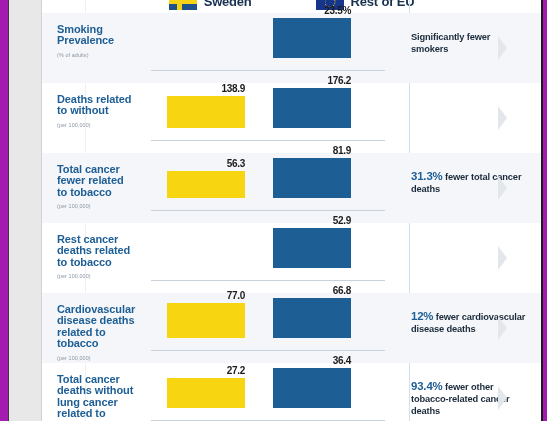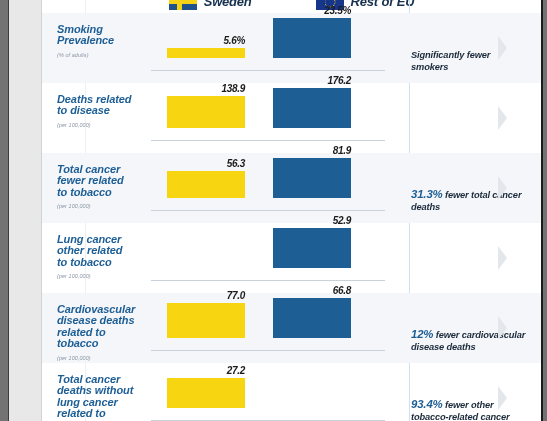--- a/index.html
+++ b/index.html
@@ -3,21 +3,21 @@
 <meta charset="utf-8">
 <style>
   * { box-sizing: border-box; margin: 0; padding: 0; }
   html, body {
     width: 547px; height: 421px;
     overflow: hidden;
     background: #ffffff;
     font-family: "Liberation Sans", sans-serif;
   }
 
-  #root { position: relative; width: 547px; height: 421px; background:#737373;font-style:italic; }
+  #root { position: relative; width: 547px; height: 421px; background:#a21caf; }
 
   
   .win-edge-left   { position:absolute; left:8px;  top:0; width:1px;  height:421px; background:#3c3c3c; }
   .win-edge-right  { position:absolute; left:541px;top:0; width:2px;  height:421px; background:#1b1b1b; }
   .gutter          { position:absolute; left:9px;  top:0; width:33px; height:421px; background:#e8e8e8; }
   .gutter-edge     { position:absolute; left:41px; top:0; width:1px;  height:421px; background:#d2d2d2; }
   .page-left-rule  { position:absolute; left:85px; top:0; width:1px;  height:421px; background:#f0f0f0; }
 
   
   .page { position:absolute; left:42px; top:0; width:499px; height:421px; background:#ffffff; }
@@ -90,21 +90,21 @@
 
   
   .v-divider { position:absolute; left:367px; top:0; width:1.2px; height:421px; background:#cfe0ee; }
 
   
   .cell-takeaway {
     width:146px; flex:none; padding:17px 12px 0 16px;
   }
   .take-text {
     font-size:9.3px; font-weight:bold; color:#1b2a3a;
-    line-height:12.2px; letter-spacing:-0.15px;margin-top:18px;
+    line-height:12.2px; letter-spacing:-0.15px;
   }
   .take-pct { color:#1d5e95; font-size:11.4px; }
 </style>
 </head>
 <body>
 
 <div id="root">
 
   <div class="win-edge-left"></div>
   <div class="gutter"></div>
@@ -131,37 +131,33 @@
     <div class="v-divider"></div>
 
     <div class="rows" id="rows">
         <div class="row alt">
           <div class="cell-label">
             <div class="label-title">Smoking Prevalence</div>
             <div class="label-sub">(% of adults)</div>
           </div>
           <div class="cell-chart">
             <div class="baseline"></div>
-            <div class="bar-group se">
-              <div class="bar-value">5.6%</div>
-              <div class="bar se" style="height: 10px;"></div>
-            </div>
             <div class="bar-group eu">
               <div class="bar-value">23.5%</div>
               <div class="bar eu" style="height: 40px;"></div>
             </div>
             <div class="chevron"></div>
           </div>
           <div class="cell-takeaway">
             <div class="take-text"><span class="take-pct"></span><span>Significantly fewer smokers</span></div>
           </div>
         </div>
         <div class="row">
           <div class="cell-label">
-            <div class="label-title">Deaths related to disease</div>
+            <div class="label-title">Deaths related to without</div>
             <div class="label-sub">(per 100,000)</div>
           </div>
           <div class="cell-chart">
             <div class="baseline"></div>
             <div class="bar-group se">
               <div class="bar-value">138.9</div>
               <div class="bar se" style="height: 32px;"></div>
             </div>
             <div class="bar-group eu">
               <div class="bar-value">176.2</div>
@@ -186,21 +182,21 @@
               <div class="bar eu" style="height: 40px;"></div>
             </div>
             <div class="chevron"></div>
           </div>
           <div class="cell-takeaway">
             <div class="take-text"><span class="take-pct">31.3%</span><span> fewer total cancer deaths</span></div>
           </div>
         </div>
         <div class="row">
           <div class="cell-label">
-            <div class="label-title">Lung cancer other related to tobacco</div>
+            <div class="label-title">Rest cancer deaths related to tobacco</div>
             <div class="label-sub">(per 100,000)</div>
           </div>
           <div class="cell-chart">
             <div class="baseline"></div>
             <div class="bar-group eu">
               <div class="bar-value">52.9</div>
               <div class="bar eu" style="height: 40px;"></div>
             </div>
             <div class="chevron"></div>
           </div>
@@ -229,20 +225,24 @@
         <div class="row">
           <div class="cell-label">
             <div class="label-title">Total cancer deaths without lung cancer related to tobacco</div>
           </div>
           <div class="cell-chart">
             <div class="baseline"></div>
             <div class="bar-group se">
               <div class="bar-value">27.2</div>
               <div class="bar se" style="height: 30px;"></div>
             </div>
+            <div class="bar-group eu">
+              <div class="bar-value">36.4</div>
+              <div class="bar eu" style="height: 40px;"></div>
+            </div>
             <div class="chevron"></div>
           </div>
           <div class="cell-takeaway">
             <div class="take-text"><span class="take-pct">93.4%</span><span> fewer other tobacco-related cancer deaths</span></div>
           </div>
         </div>
       </div>
 
   </div>
 </div>

